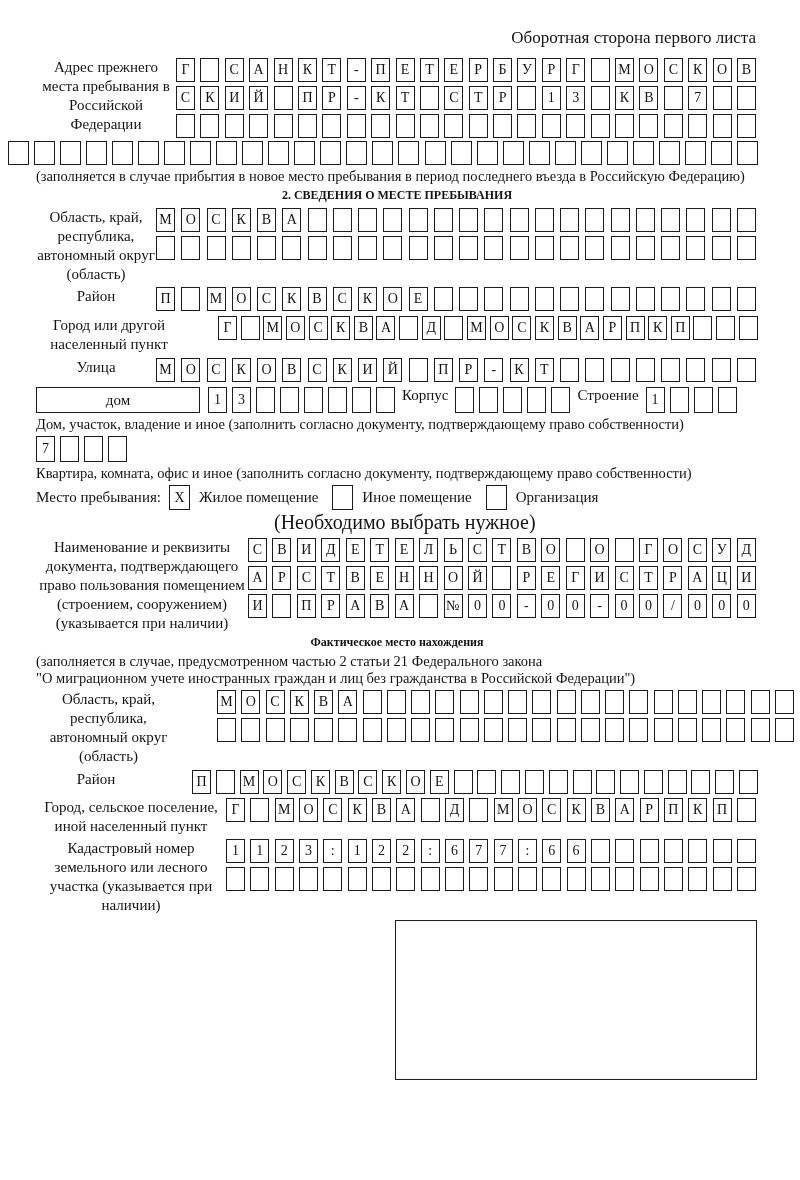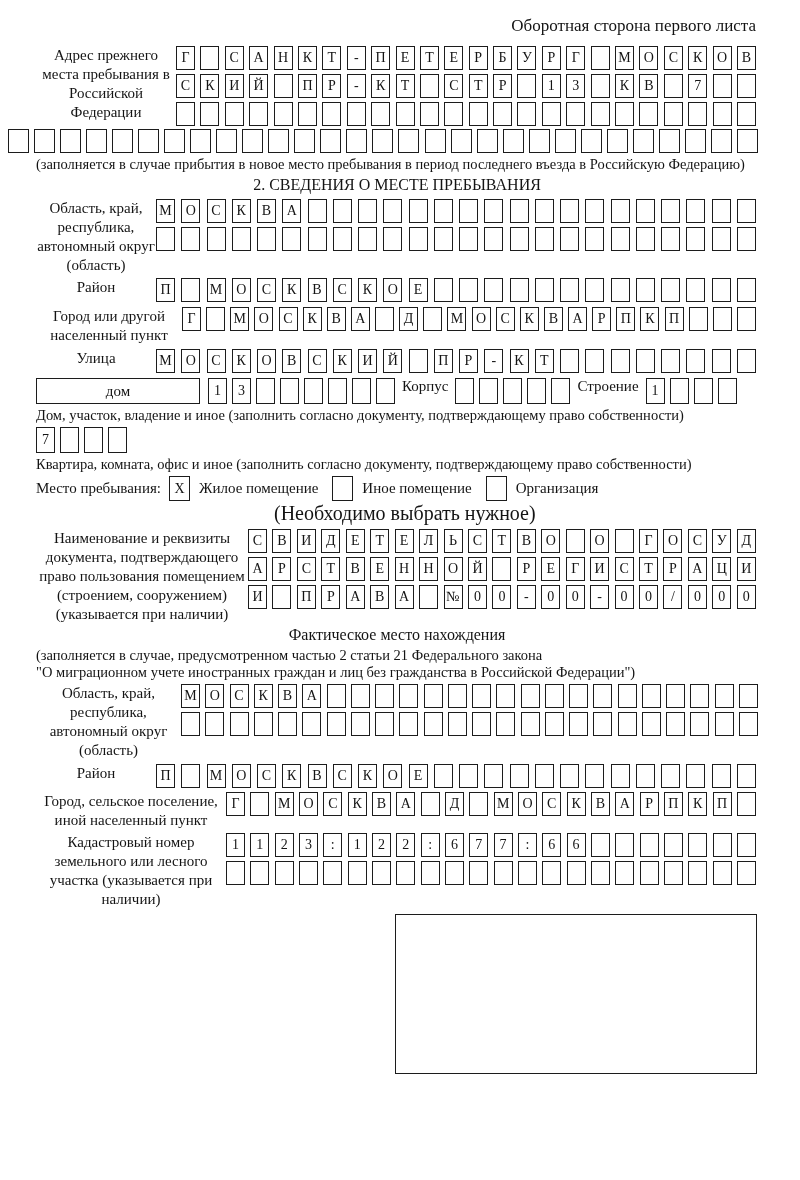--- a/index.html
+++ b/index.html
@@ -2,21 +2,21 @@
 <html><head>
 <meta charset="utf-8">
 <style>
   * { box-sizing: border-box; margin: 0; padding: 0; }
   html, body { background: #ffffff; }
   body { width: 800px; }
   .page {
     width: 800px; height: 1180px; overflow: hidden;
     background: #ffffff; color: #141414;
     font-family: "Liberation Serif", "DejaVu Serif", serif;
-    padding: 12px 42px 0 36px; position: relative;
+    padding: 24px 42px 0 36px; position: relative;
   }
   .hdr { text-align: right; font-size: 17px; margin: 4px 2px 10px 0; }
 
   .field { display: flex; align-items: flex-start; }
   .flabel { font-size: 15px; line-height: 19px; flex: 0 0 auto; text-align: center; }
   .w140 { width: 140px; } .w120 { width: 120px; } .w146 { width: 146px; }
   .w212 { width: 212px; } .w145 { width: 145px; } .w190 { width: 190px; }
   .rows { display: flex; flex-direction: column; gap: 4px; }
 
   .boxes { display: flex; justify-content: space-between; }
@@ -26,24 +26,24 @@
 
   .cb {
     width: 19px; height: 24px; flex: 0 0 19px;
     border: 1.5px solid #1c1c1c; background: #fff;
     display: inline-flex; align-items: center; justify-content: center;
     font-size: 14px; line-height: 1;
   }
   .ovf { width: 750px; margin-left: -28px; margin-bottom: 3px; }
   .ovf .cb { width: 21px; flex-basis: 21px; }
 
-  .mb3 { margin-bottom: 3px; } .mb4 { margin-bottom: 4px; } .mb5 { margin-bottom: 5px; }
+  .mb3 { margin-bottom: 3px; } .mb4 { margin-bottom: 4px; gap: 36px; } .mb5 { margin-bottom: 5px; }
 
   .note { font-size: 14.5px; text-align: left; margin-bottom: 3px; }
-  .sec-title { font-size: 16px; font-weight: normal; text-align: center; margin-bottom: 5px; }
+  .sec-title { font-size: 12px; font-weight: bold; text-align: center; margin-bottom: 5px; }
 
   .house-row { display: flex; margin-bottom: 3px; }
   .long-box { height: 26px; border: 1.5px solid #1c1c1c; display: flex; align-items: center; justify-content: center; font-size: 15px; }
   .lb164 { width: 164px; margin-right: 8px; }
   .lb200 { width: 200px; margin-right: 10px; }
   .house-row .cb { height: 26px; }
   .inline-label { font-size: 15px; margin: 0 7px; }
 
   .caption { font-size: 14.5px; margin-bottom: 3px; }
 

